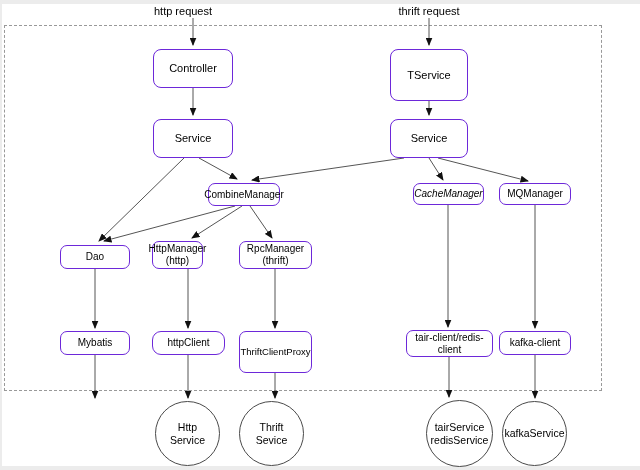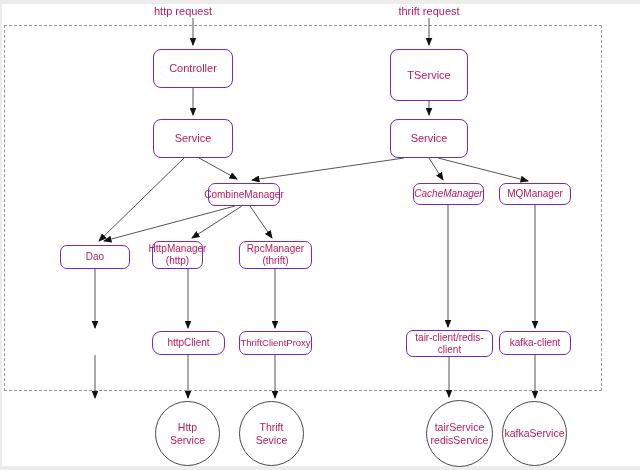--- a/index.html
+++ b/index.html
@@ -1,18 +1,18 @@
 <!DOCTYPE html>
 <html><head>
 <meta charset="utf-8">
 <style>
   html,body{margin:0;padding:0;background:#ececec;}
   #stage{
     position:relative;width:640px;height:470px;background:#ffffff;
-    font-family:"Liberation Sans","DejaVu Sans",sans-serif;color:#be185d;
+    font-family:"Liberation Sans","DejaVu Sans",sans-serif;color:#000000;
     overflow:hidden;
   }
   .edge-strip{position:absolute;background:#ececec;}
   #strip-top{left:0;top:0;width:640px;height:4px;}
   #strip-left{left:0;top:0;width:2px;height:470px;}
   #strip-bottom{left:0;top:466px;width:640px;height:4px;}
   .toplabel{
     position:absolute;top:4px;height:14px;font-size:11px;line-height:14px;
     text-align:center;width:92px;white-space:nowrap;
   }
@@ -35,21 +35,21 @@
   #node-tservice{left:390px;top:49px;width:78px;height:52px;}
   #node-service-thrift{left:390px;top:119px;width:78px;height:39px;}
   #node-combine-manager{left:208px;top:183px;width:72px;height:23px;}
   #node-cache-manager{left:413px;top:183px;width:71px;height:22px;font-style:italic;}
   #node-mq-manager{left:499px;top:183px;width:72px;height:22px;}
   #node-dao{left:60px;top:245px;width:70px;height:24px;}
   #node-http-manager{left:152px;top:241px;width:51px;height:28px;}
   #node-rpc-manager{left:239px;top:241px;width:73px;height:28px;}
   #node-mybatis{left:60px;top:331px;width:70px;height:24px;}
   #node-http-client{left:152px;top:331px;width:73px;height:24px;border-radius:9px;}
-  #node-thrift-client-proxy{left:239px;top:331px;width:73px;height:24px;font-size:9.5px;}
+  #node-thrift-client-proxy{left:239px;top:331px;width:73px;height:42px;font-size:9.5px;}
   #node-tair-redis-client{left:406px;top:330px;width:87px;height:27px;}
   #node-kafka-client{left:499px;top:331px;width:72px;height:24px;}
   .circle{
     position:absolute;box-sizing:border-box;background:#ffffff;
     border:1px solid #4a4a4a;border-radius:50%;
     display:flex;align-items:center;justify-content:center;
     text-align:center;white-space:pre-line;line-height:1.2;font-size:10.5px;
   }
   #circle-mysql{left:62px;top:401px;width:65px;height:65px;}
   #circle-http-service{left:155px;top:401px;width:65px;height:65px;}
@@ -111,20 +111,21 @@
   <div id="node-combine-manager" class="node">CombineManager</div>
   <div id="node-cache-manager" class="node">CacheManager</div>
   <div id="node-mq-manager" class="node">MQManager</div>
 
   <div id="node-dao" class="node">Dao</div>
   <div id="node-http-manager" class="node">HttpManager
 (http)</div>
   <div id="node-rpc-manager" class="node">RpcManager
 (thrift)</div>
 
+  <div id="node-mybatis" class="node">Mybatis</div>
   <div id="node-http-client" class="node">httpClient</div>
   <div id="node-thrift-client-proxy" class="node">ThriftClientProxy</div>
   <div id="node-tair-redis-client" class="node">tair-client/redis-
 client</div>
   <div id="node-kafka-client" class="node">kafka-client</div>
 
   <div id="circle-http-service" class="circle">Http
 Service</div>
   <div id="circle-thrift-service" class="circle">Thrift
 Sevice</div>

